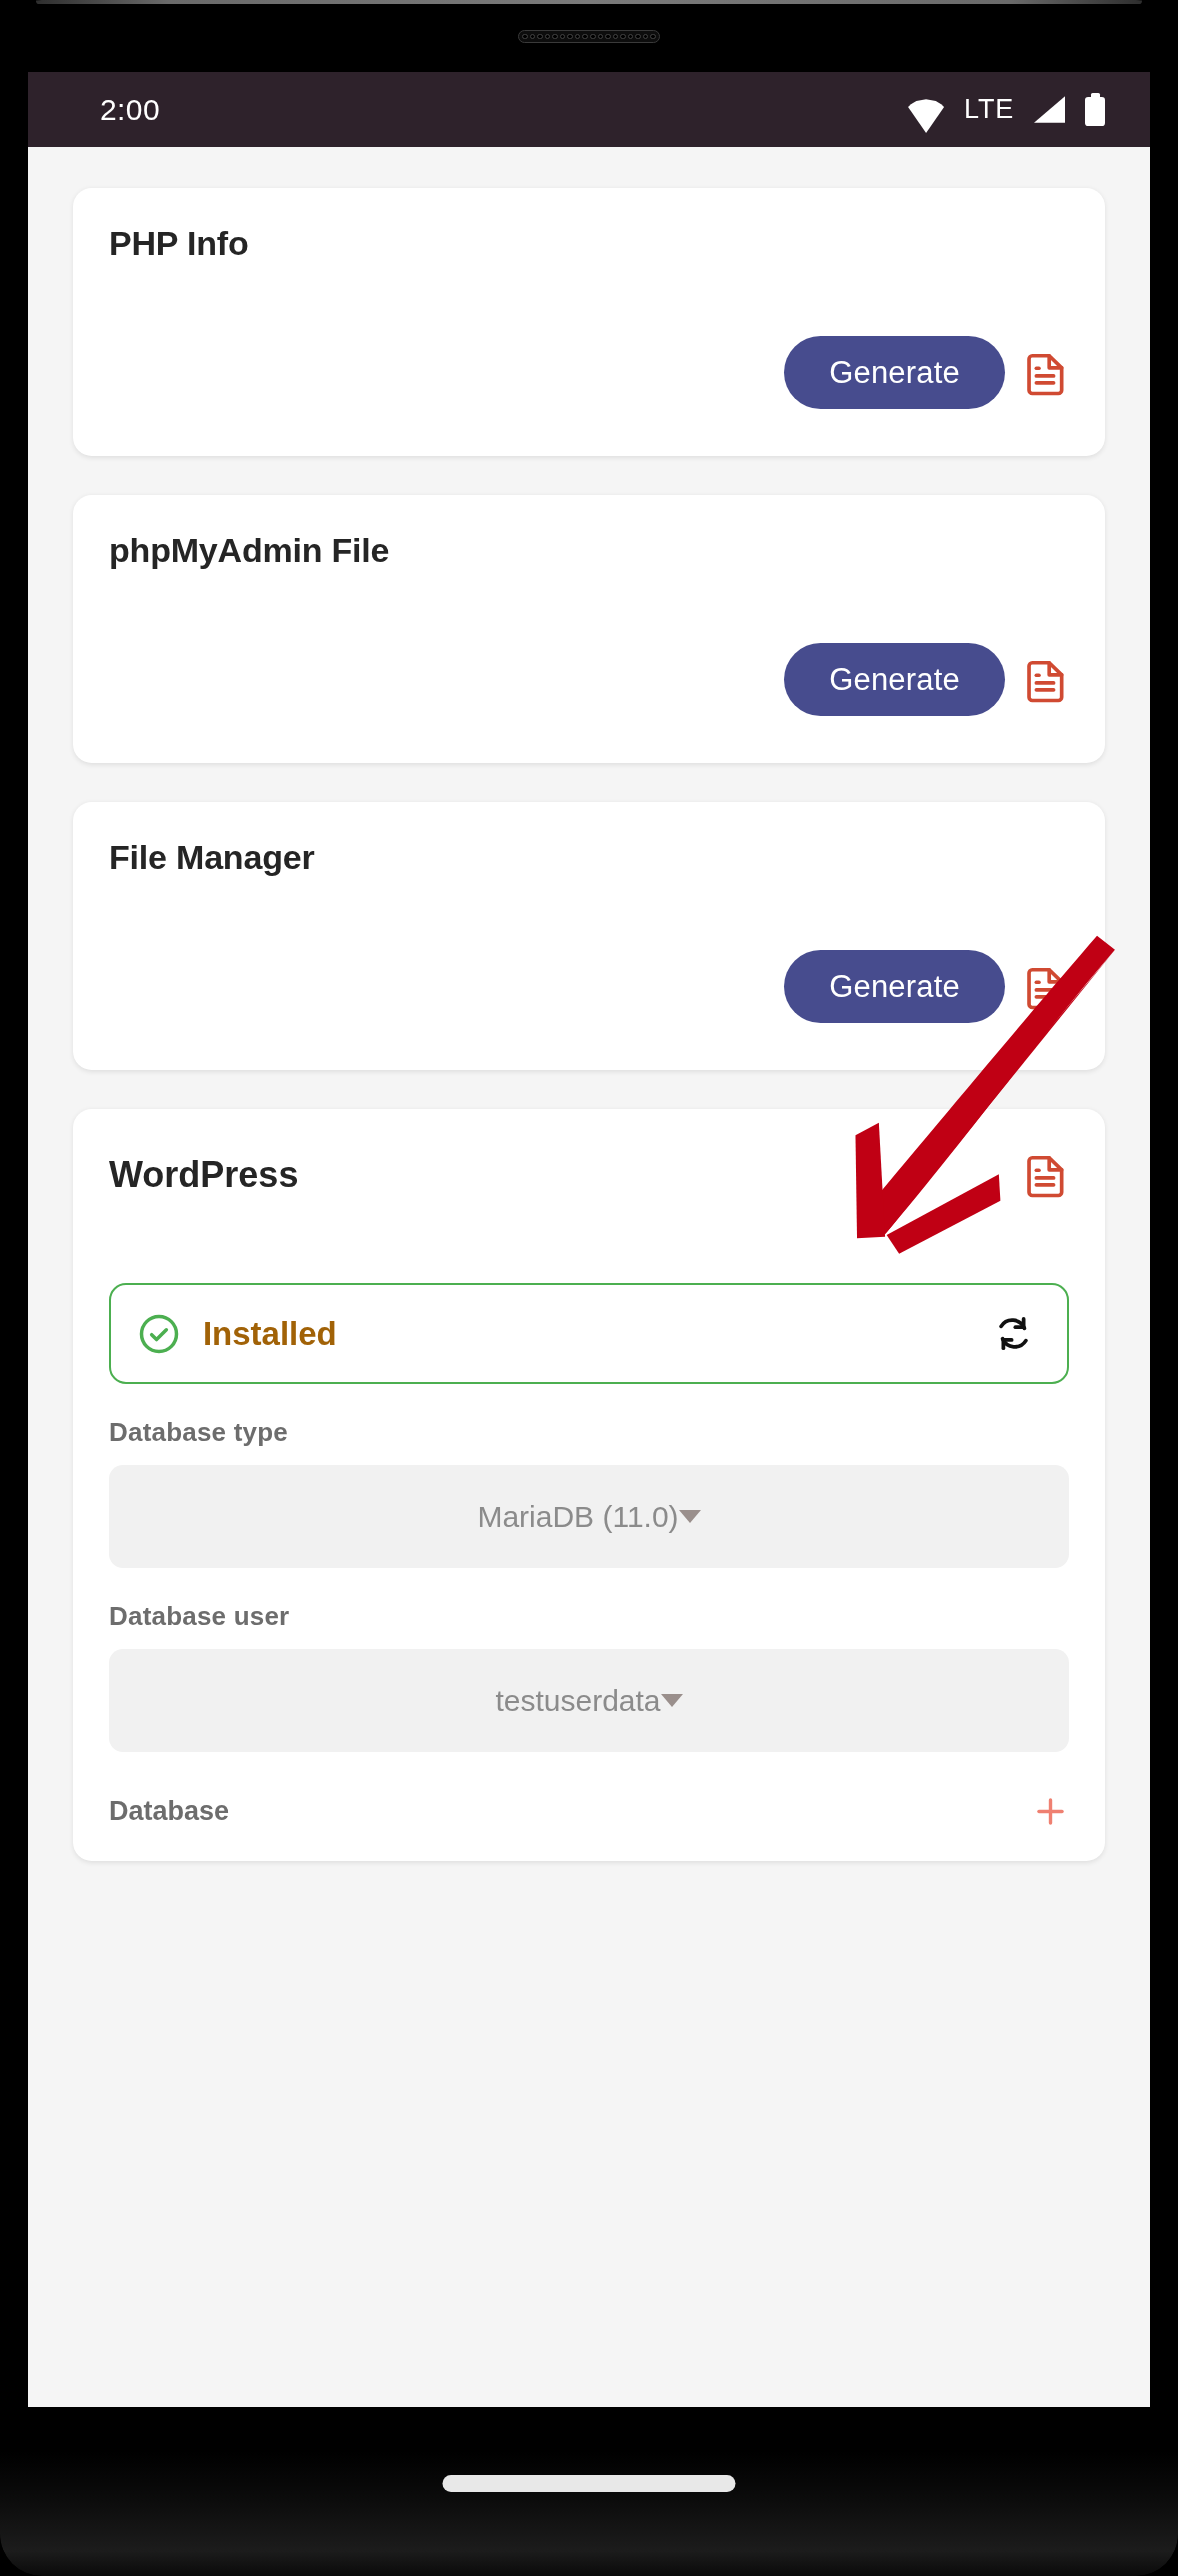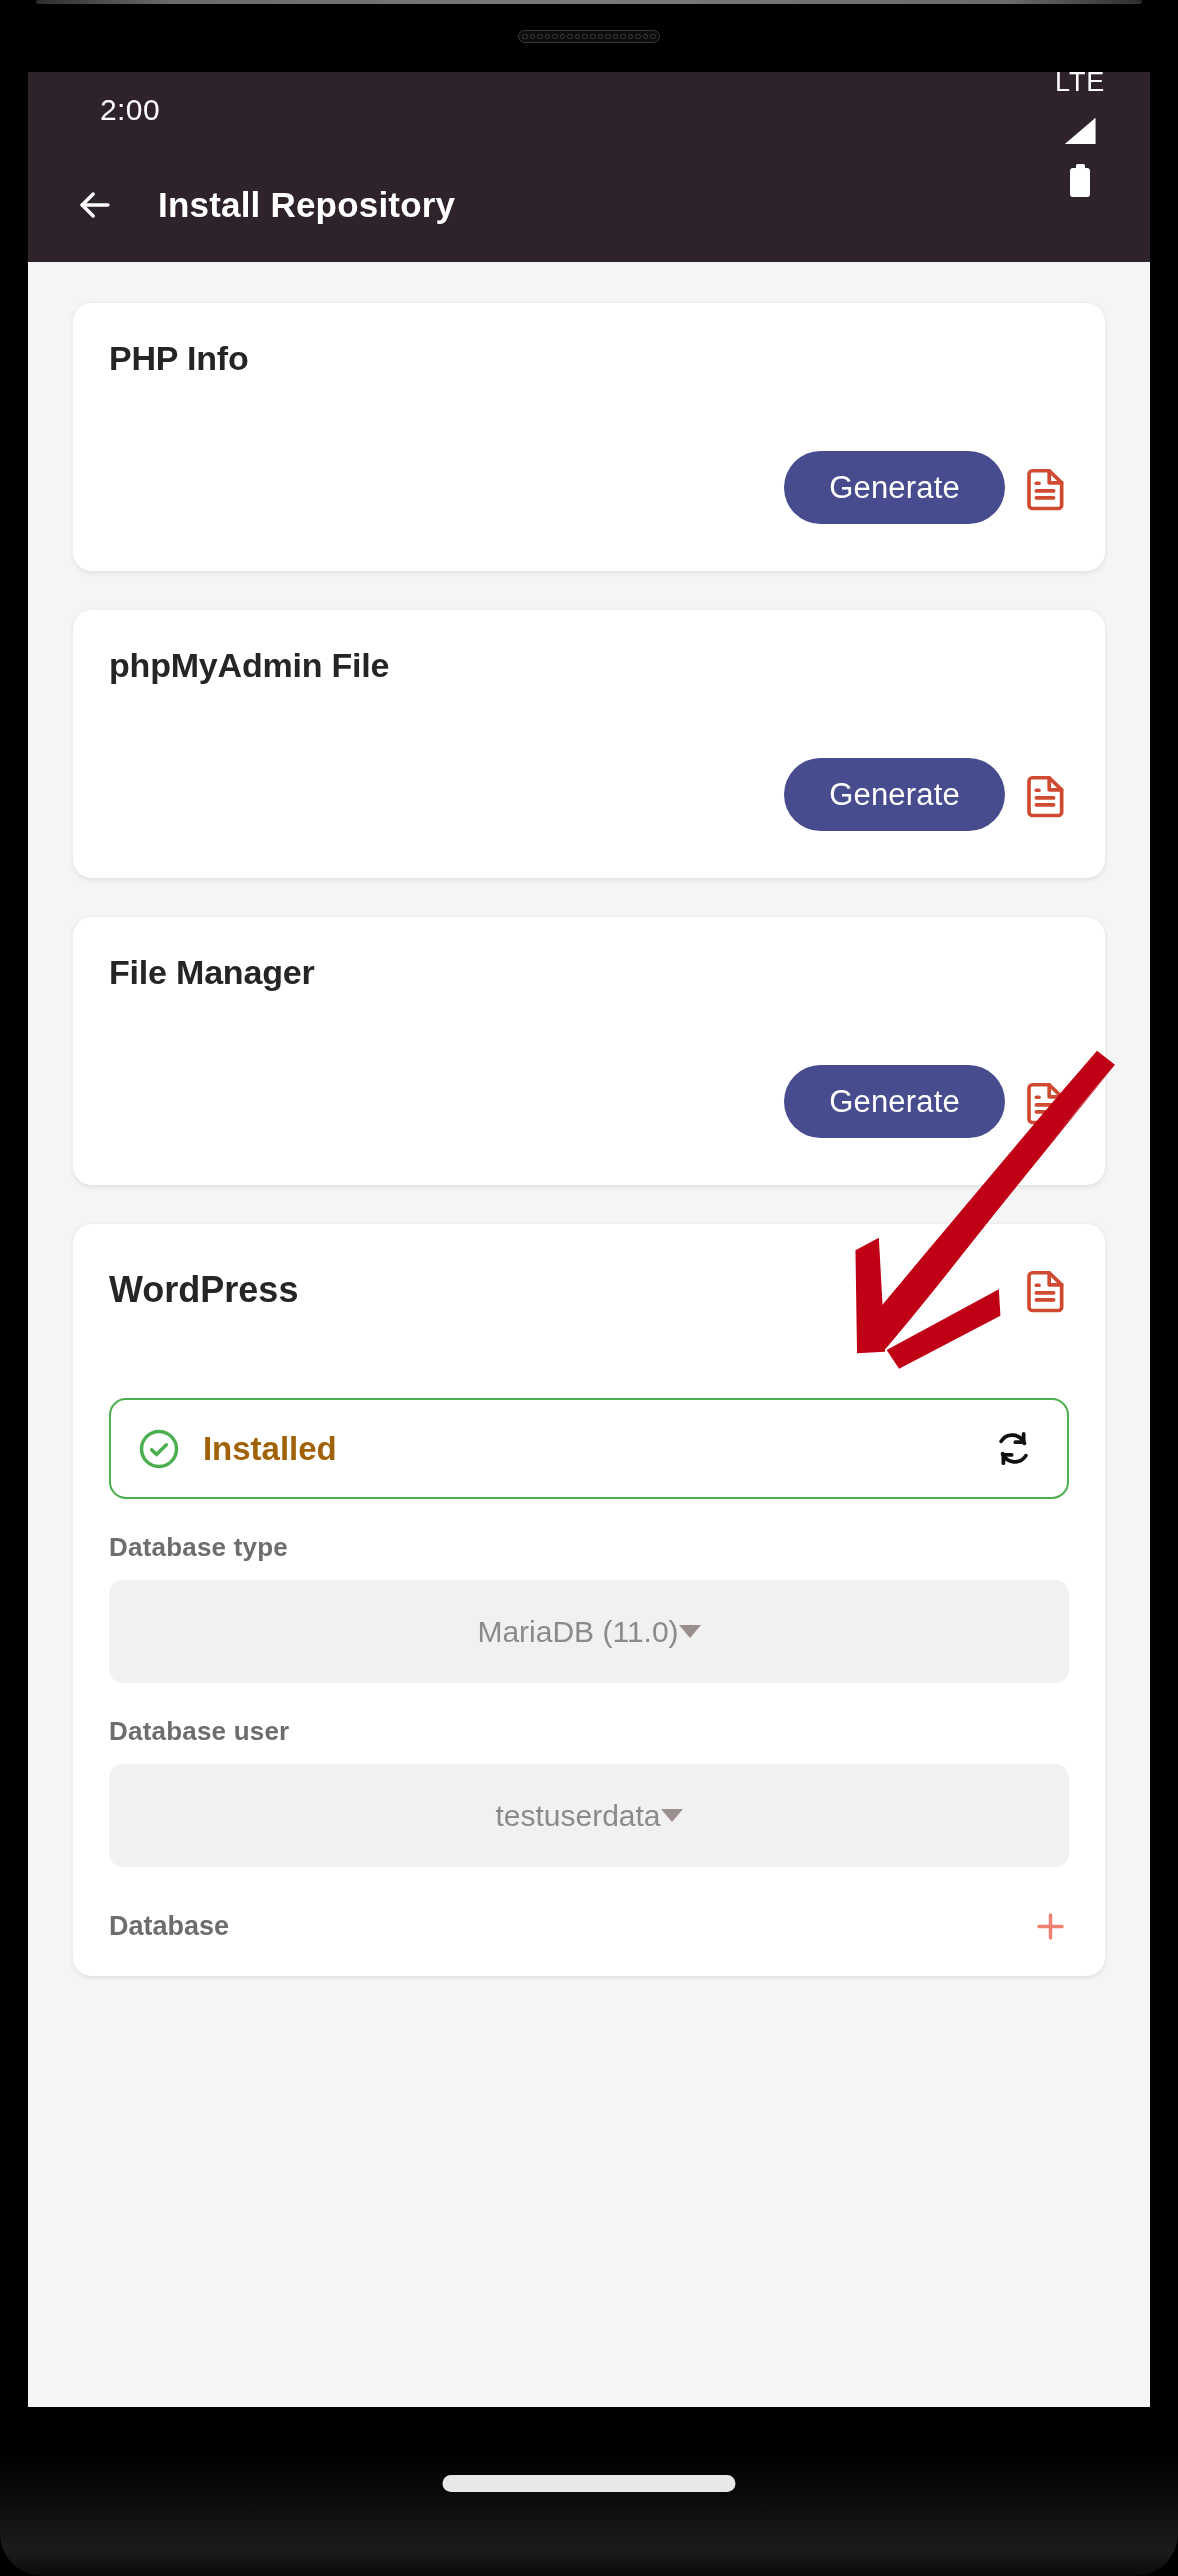--- a/index.html
+++ b/index.html
@@ -49,21 +49,21 @@
     overflow:hidden;
   }
 
   
   #status-bar{
     height:75px; background:#2e222b;
     display:flex; align-items:center; justify-content:space-between;
     padding:0 45px 0 51px;
   }
   #status-time{ color:#fff; font-size:30px; letter-spacing:0.4px;margin-left:21px; }
-  #status-icons{ display:flex; align-items:center; gap:20px;flex-direction:column; }
+  #status-icons{ display:flex; align-items:center; gap:20px; }
   .wifi-ico{ width:36px; height:25px; position:relative; }
   .wifi-ico:before{
     content:""; position:absolute; left:0; top:0;
     width:36px; height:36px; background:#fff;
     clip-path:polygon(50% 100%, 0% 28%, 8% 20%, 23% 11%, 50% 6%, 77% 11%, 92% 20%, 100% 28%);
   }
   .lte-txt{ color:#fff; font-size:27px; letter-spacing:0.8px; }
   .sig-ico{
     width:31px; height:26.5px; background:#fff;
     clip-path:polygon(100% 0, 100% 100%, 0 100%);
@@ -190,29 +190,20 @@
     <div id="status-bar">
       <div id="status-time">2:00</div>
       <div id="status-icons">
         <span class="wifi-ico"></span>
         <span class="lte-txt">LTE</span>
         <span class="sig-ico"></span>
         <span class="bat-ico"></span>
       </div>
     </div>
 
-    <div id="app-bar">
-      <span id="back-arrow">
-        <svg viewBox="0 0 24 24" width="44" height="44" fill="none" stroke="#ffffff" stroke-width="1.9" stroke-linecap="round" stroke-linejoin="round">
-          <path d="M19 12H5"></path>
-            <path d="M11 18l-6-6 6-6"></path>
-        </svg>
-      </span>
-      <span id="app-title">Install Repository</span>
-    </div>
 
     <div id="content">
 
       <div class="card tool-card">
         <div class="tool-title">PHP Info</div>
         <div class="tool-actions">
           <button class="gen-btn">Generate</button>
           <span class="doc-icon">
             <svg viewBox="0 0 24 26" width="44" height="48" fill="none" stroke="#d04a32" stroke-width="2" stroke-linecap="round" stroke-linejoin="round">
               <path d="M4 3.6h9.2L20 10.2V22.4a1.8 1.8 0 0 1-1.8 1.8H4a1.8 1.8 0 0 1-1.8-1.8V5.4A1.8 1.8 0 0 1 4 3.6z"></path>

